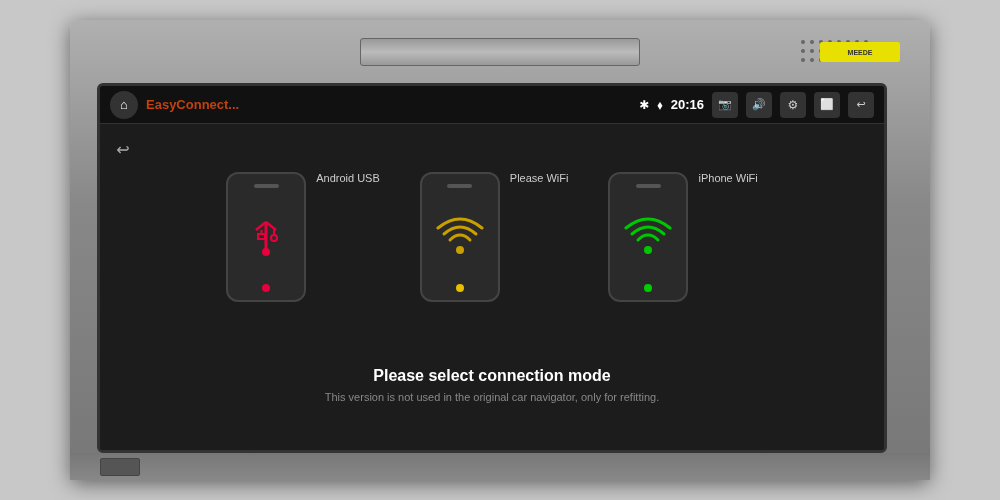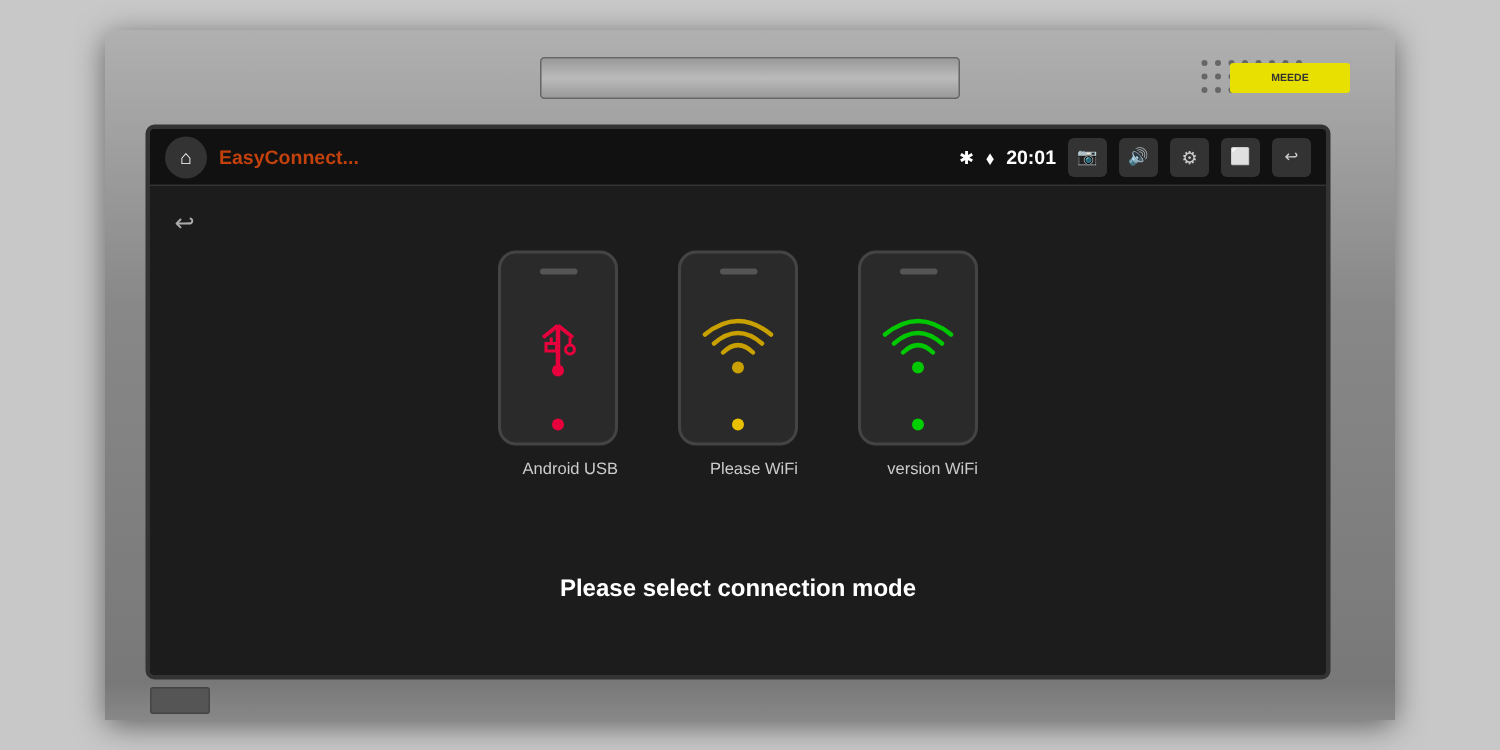--- a/index.html
+++ b/index.html
@@ -200,22 +200,22 @@
 
     
     .connection-options {
       display: flex;
       gap: 40px;
       align-items: flex-end;
     }
 
     .connection-item {
       display: flex;
-      flex-direction: column;
-      align-items: flex-end;
+      flex-direction: row;
+      align-items: flex-start;
       gap: 10px;
       cursor: pointer;
     }
 
     .phone-mockup {
       width: 80px;
       height: 130px;
       background: #2a2a2a;
       border-radius: 12px;
       border: 2px solid #444;
@@ -362,21 +362,21 @@
     </div>
 
     <div class="screen-container">
 
       <div class="status-bar">
         <div class="status-home">⌂</div>
         <span class="status-app-name">EasyConnect...</span>
         <div class="status-icons">
           <span>✱</span>
           <span>⬧</span>
-          <span class="status-time">20:01</span>
+          <span class="status-time">20:16</span>
           <div class="status-icon-btn">📷</div>
           <div class="status-icon-btn">🔊</div>
           <div class="status-icon-btn" style="font-size:12px;">⚙</div>
           <div class="status-icon-btn">⬜</div>
           <div class="status-icon-btn">↩</div>
         </div>
       </div>
 
       <div class="screen-content">
 
@@ -427,27 +427,28 @@
               <div class="wifi-container">
                 <svg width="50" height="50" viewBox="0 0 50 50">
                   <circle cx="25" cy="38" r="4" fill="#00c800"></circle>
                   <path d="M15,28 Q25,18 35,28" fill="none" stroke="#00c800" stroke-width="3" stroke-linecap="round"></path>
                   <path d="M9,22 Q25,8 41,22" fill="none" stroke="#00c800" stroke-width="3" stroke-linecap="round"></path>
                   <path d="M3,16 Q25,-2 47,16" fill="none" stroke="#00c800" stroke-width="3" stroke-linecap="round"></path>
                 </svg>
               </div>
               <div class="phone-indicator green"></div>
             </div>
-            <span class="connection-label">version WiFi</span>
+            <span class="connection-label">iPhone WiFi</span>
           </div>
 
         </div>
 
         <div class="bottom-text">
           <div class="bottom-title">Please select connection mode</div>
+          <div class="bottom-subtitle">This version is not used in the original car navigator, only for refitting.</div>
         </div>
 
       </div>
     </div>
 
     <div style="width:8px;"></div>
   </div>
 
   <div class="bottom-hardware">
     <div class="card-slot"></div>

